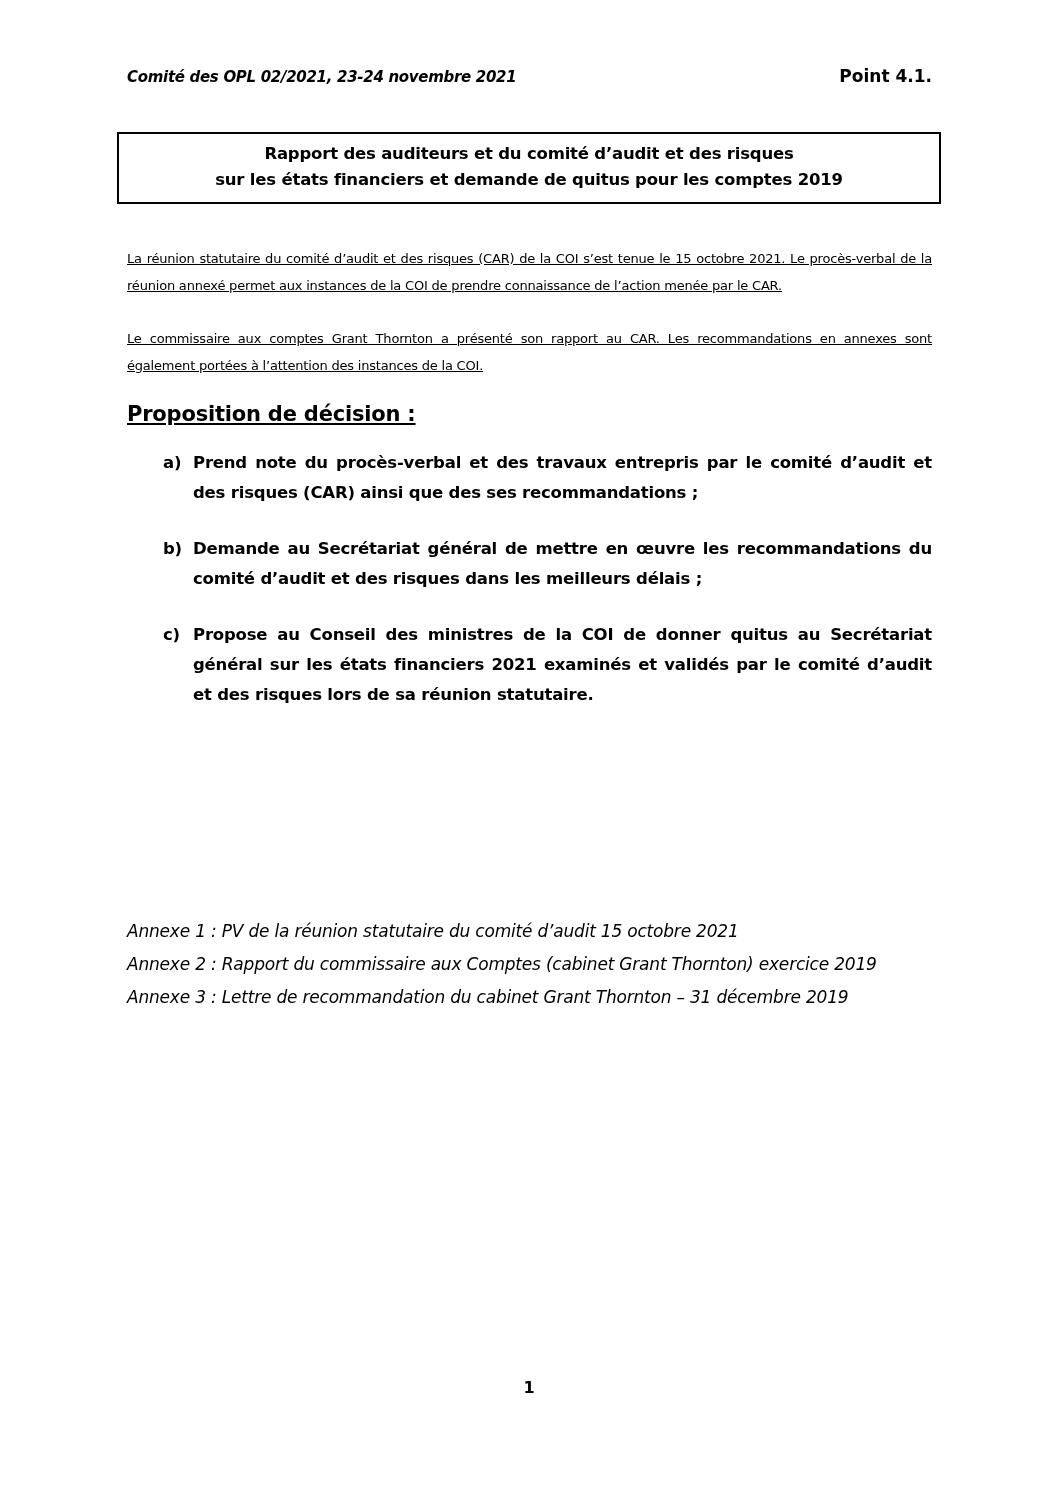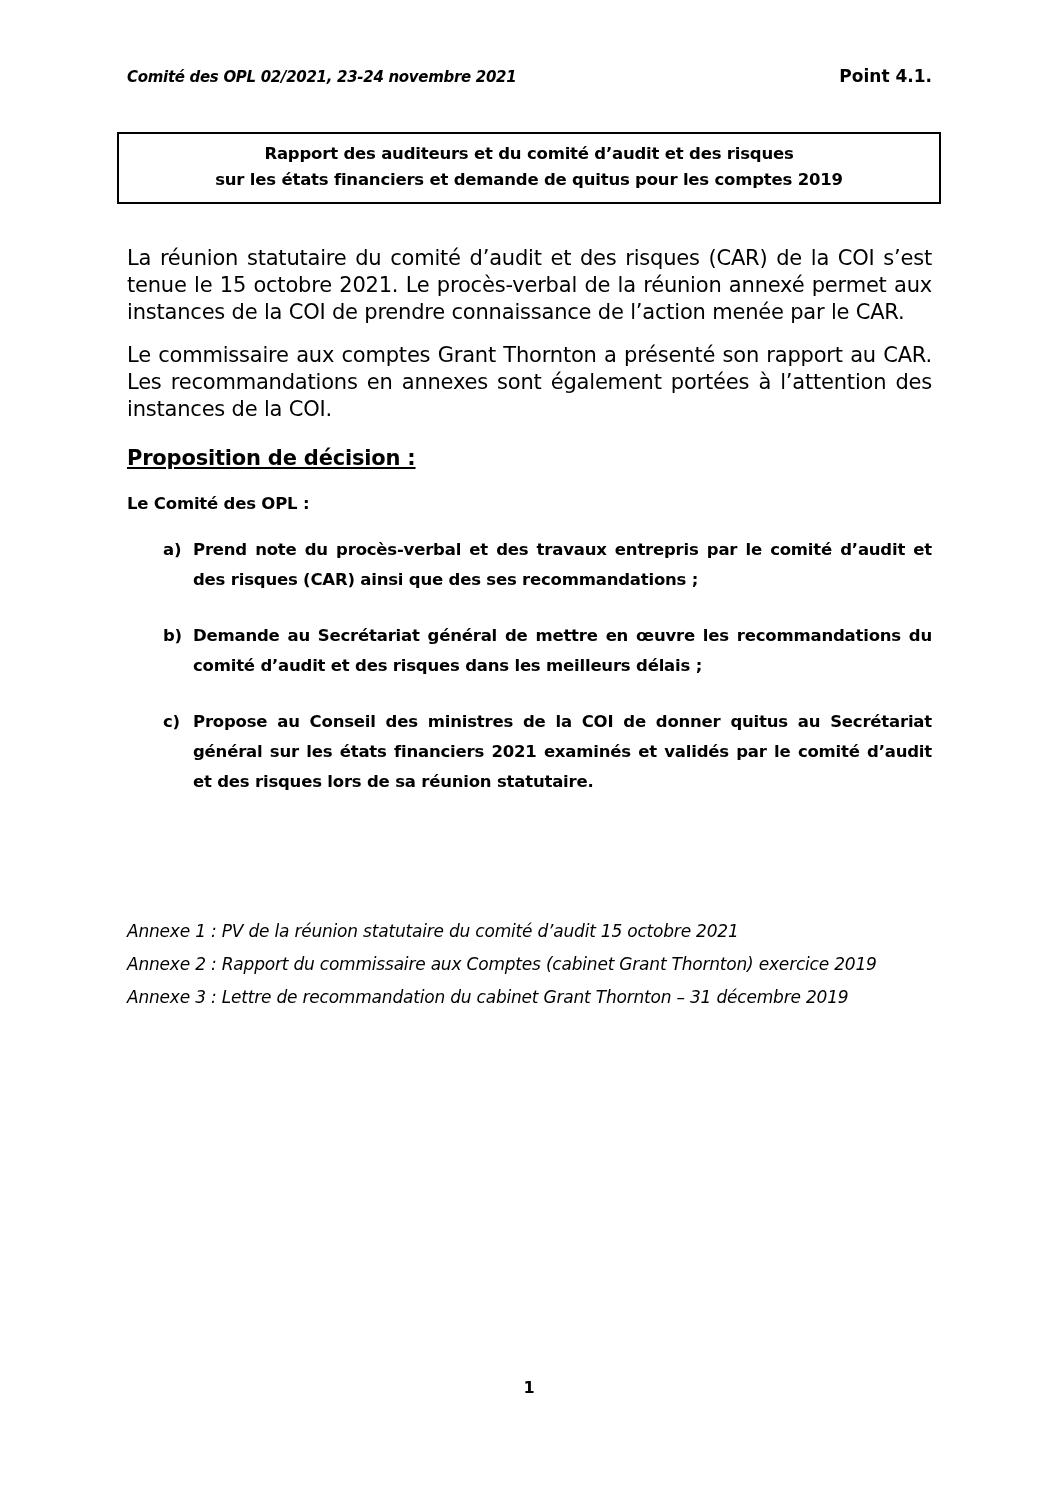--- a/index.html
+++ b/index.html
@@ -39,27 +39,28 @@
     margin: 46px -9px 18px -10px;
     border: 2px solid #000000;
     padding: 7px 12px 9px 12px;
     text-align: center;
     font-size: 16.5px;
     font-weight: bold;
     line-height: 26px;
     letter-spacing: -0.2px;
   }
   .body-text {
-    font-size: 21px;
+    font-size: 13px;
     line-height: 27px;
     text-align: justify;
     letter-spacing: -0.2px;
+    text-decoration: underline;
   }
   .para-1 { margin-top: 41px; }
-  .para-2 { margin-top: 16px; }
+  .para-2 { margin-top: 26px; }
   .decision-heading {
     margin-top: 23px;
     font-size: 21px;
     font-weight: bold;
     text-decoration: underline;
     letter-spacing: -0.2px;
   }
   .decision-intro {
     margin-top: 24px;
     font-size: 16.5px;
@@ -118,21 +119,20 @@
     <div>Rapport des auditeurs et du comité d’audit et des risques</div>
     <div>sur les états financiers et demande de quitus pour les comptes 2019</div>
   </div>
 
   <p class="body-text para-1">La réunion statutaire du comité d’audit et des risques (CAR) de la COI s’est tenue le 15 octobre 2021. Le procès-verbal de la réunion annexé permet aux instances de la COI de prendre connaissance de l’action menée par le CAR.</p>
 
   <p class="body-text para-2">Le commissaire aux comptes Grant Thornton a présenté son rapport au CAR. Les recommandations en annexes sont également portées à l’attention des instances de la COI.</p>
 
   <div class="decision-heading">Proposition de décision :</div>
 
-  <div class="decision-intro">Le Comité des OPL :</div>
 
   <div class="decision-list">
 
     <div class="decision-item">
       <span class="marker">a)</span>
       <span class="item-text">Prend note du procès-verbal et des travaux entrepris par le comité d’audit et des risques (CAR) ainsi que des ses recommandations ;</span>
     </div>
 
     <div class="decision-item">
       <span class="marker">b)</span>

